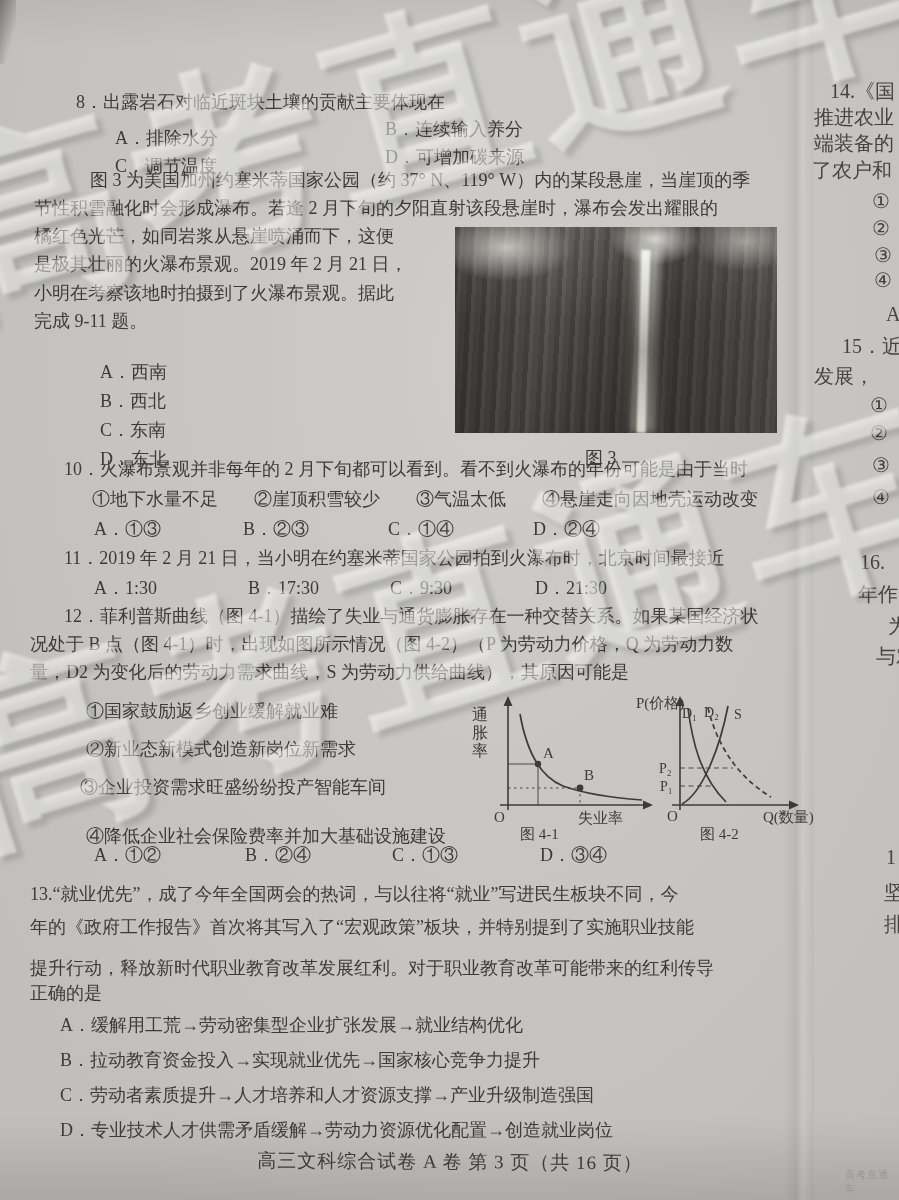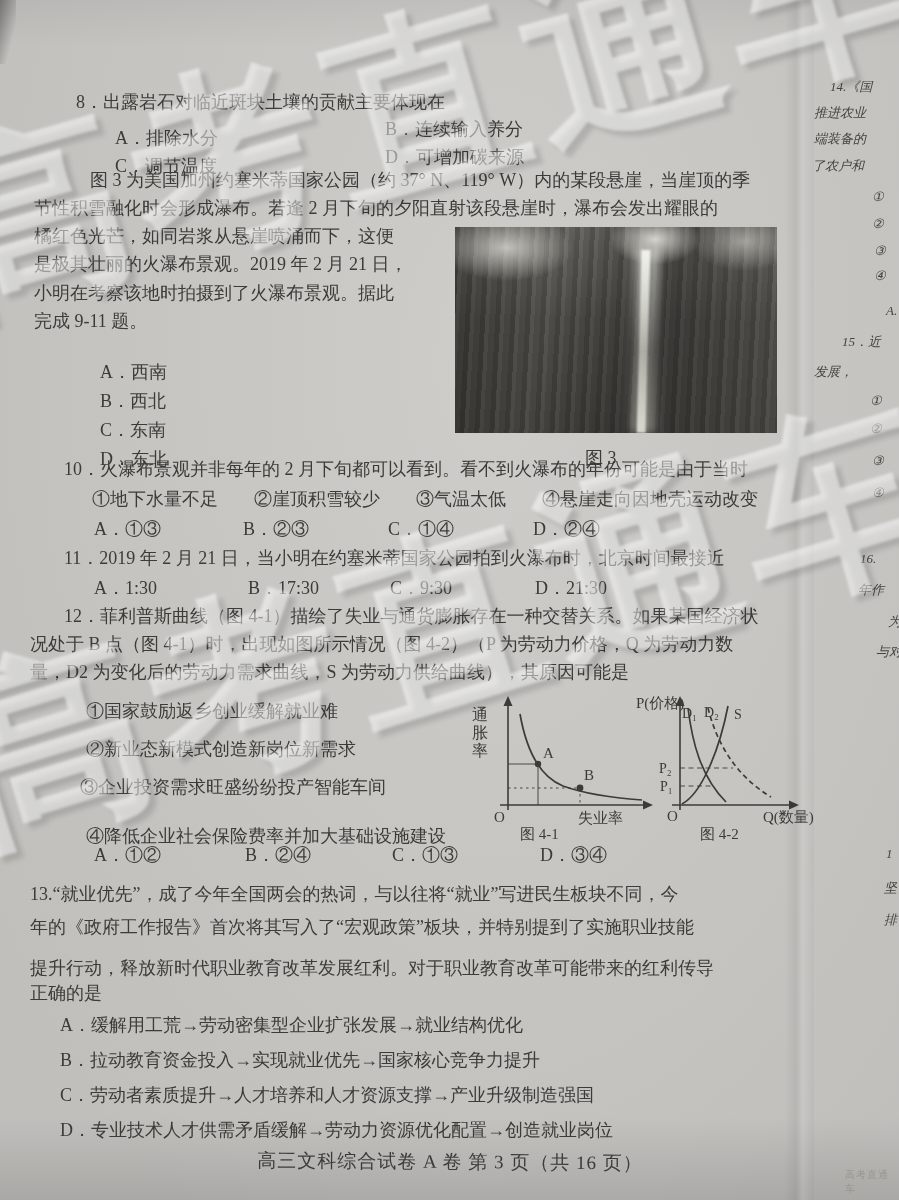--- a/index.html
+++ b/index.html
@@ -7,21 +7,21 @@
   #paper{position:relative;width:899px;height:1200px;overflow:hidden;margin:0 auto;
     background:#c8c7c4;
     background-image:
       radial-gradient(ellipse at 55% 30%, rgba(255,255,255,0.10), rgba(0,0,0,0.04) 85%),
       linear-gradient(to bottom, rgba(0,0,0,0.05), rgba(0,0,0,0) 4%, rgba(0,0,0,0) 93%, rgba(0,0,0,0.12) 100%);
     color:#3c3b38;}
   .t{position:absolute;white-space:nowrap;font-size:18px;line-height:1.2;}
   .wm{position:absolute;white-space:nowrap;font-weight:bold;pointer-events:none;z-index:6;
       color:transparent;letter-spacing:10px;
       text-shadow:-2px -3px 3px rgba(255,255,255,0.50), 3px 4px 5px rgba(0,0,0,0.13);}
-  .rightline{position:absolute;white-space:nowrap;font-size:13px;color:#45443f;font-style:italic;}
+  .rightline{position:absolute;white-space:nowrap;font-size:20px;color:#45443f;}
   #photo{position:absolute;left:455px;top:227px;width:322px;height:206px;overflow:hidden;z-index:2;
     background-color:#4f4e4b;
     background-image:
       radial-gradient(ellipse 95px 48px at 16% 10%, rgba(213,212,206,0.85), rgba(213,212,206,0) 70%),
       radial-gradient(ellipse 60px 34px at 62% 6%, rgba(228,227,221,0.9), rgba(228,227,221,0) 75%),
       radial-gradient(ellipse 70px 40px at 90% 7%, rgba(205,204,198,0.65), rgba(205,204,198,0) 75%),
       linear-gradient(100deg, rgba(25,25,23,0.35) 0%, rgba(95,93,88,0.22) 30%, rgba(35,35,33,0.42) 62%, rgba(105,103,97,0.25) 100%),
       repeating-linear-gradient(93deg, rgba(18,18,16,0.28) 0 5px, rgba(125,123,116,0.16) 5px 9px, rgba(55,54,50,0.22) 9px 15px),
       linear-gradient(to bottom, #706f6a, #4c4b48 45%, #3d3c39);}
   #fall-glow{position:absolute;left:55%;top:10%;width:26px;height:90%;

